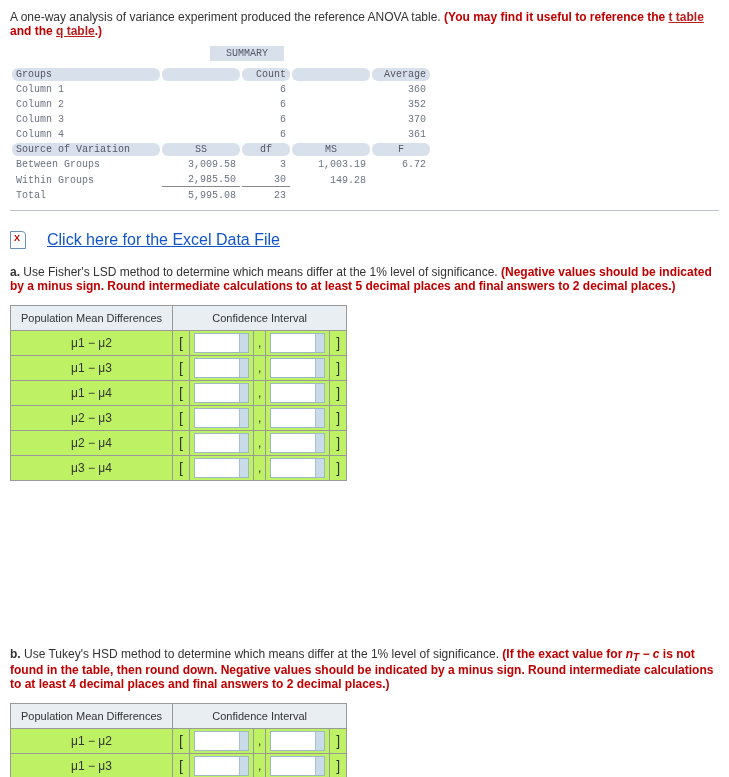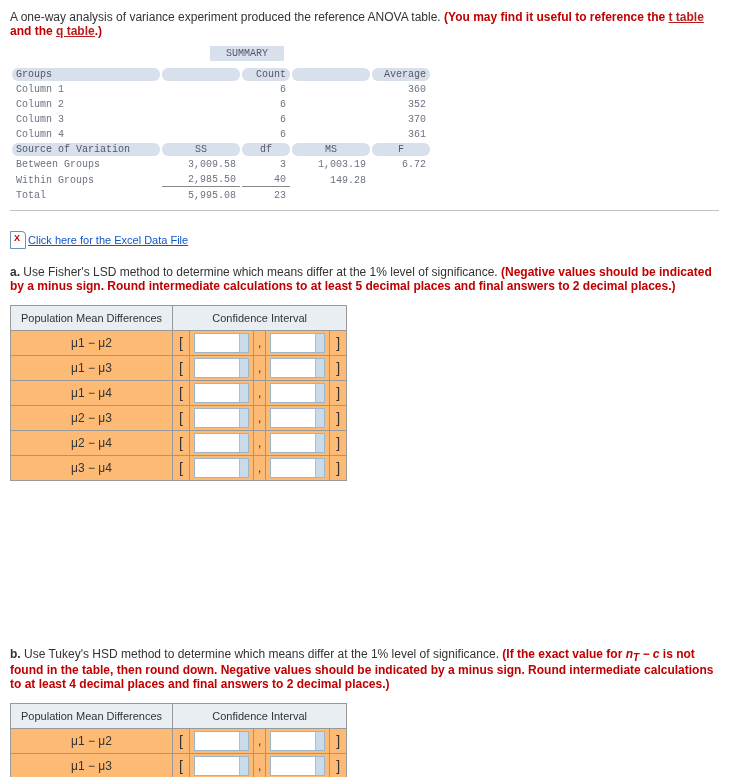--- a/index.html
+++ b/index.html
@@ -42,25 +42,25 @@
   .df { width: 40px; text-align:right; }
   .ms { width: 70px; text-align:right; }
   .f  { width: 50px; text-align:right; }
   .hdr td { color:#556; background:#d8e1eb;border-radius:6px; }
   .hdr-right { background:#d8e1eb; }
   .underline-ss-df { border-bottom:1px solid #888; }
 
   .excel-link {
     display:inline-flex;
     align-items:center;
-    gap:2px;
+    gap:21px;
     color:#1155cc;
     text-decoration:underline;
     margin: 2px 0 10px 0;
-    font-size:11px;
+    font-size:16px;
   }
   .excel-icon {
     display:inline-block;
     width:14px; height:16px;
     border:1px solid #6b8fb5;
     border-top-right-radius:4px;
     position:relative;
     background:#fff;
   }
   .excel-icon::after {
@@ -81,21 +81,21 @@
   table.答题 th {
     border: 1px solid #999;
     background: #e9eef3;
     font-weight: normal;
     padding: 6px 10px;
     font-size: 11px;
     color:#333;
   }
   table.答题 td {
     border: 1px solid #999;
-    background: #fdba74;
+    background: #bef264;
     padding: 2px 4px;
     font-size: 12px;
     text-align:center;
   }
   .field-wrap {
     display:inline-flex;
     align-items:center;
     background:#fff;
     border:1px solid #9db6c8;
     height:18px;
@@ -179,21 +179,21 @@
     <tr>
       <td>Between Groups</td>
       <td class="ss">3,009.58</td>
       <td class="df">3</td>
       <td class="ms">1,003.19</td>
       <td class="f">6.72</td>
     </tr>
     <tr>
       <td>Within Groups</td>
       <td class="ss underline-ss-df">2,985.50</td>
-      <td class="df underline-ss-df">40</td>
+      <td class="df underline-ss-df">30</td>
       <td class="ms">149.28</td>
       <td class="f"></td>
     </tr>
     <tr>
       <td>Total</td>
       <td class="ss">5,995.08</td>
       <td class="df">23</td>
       <td class="ms"></td>
       <td class="f"></td>
     </tr>

